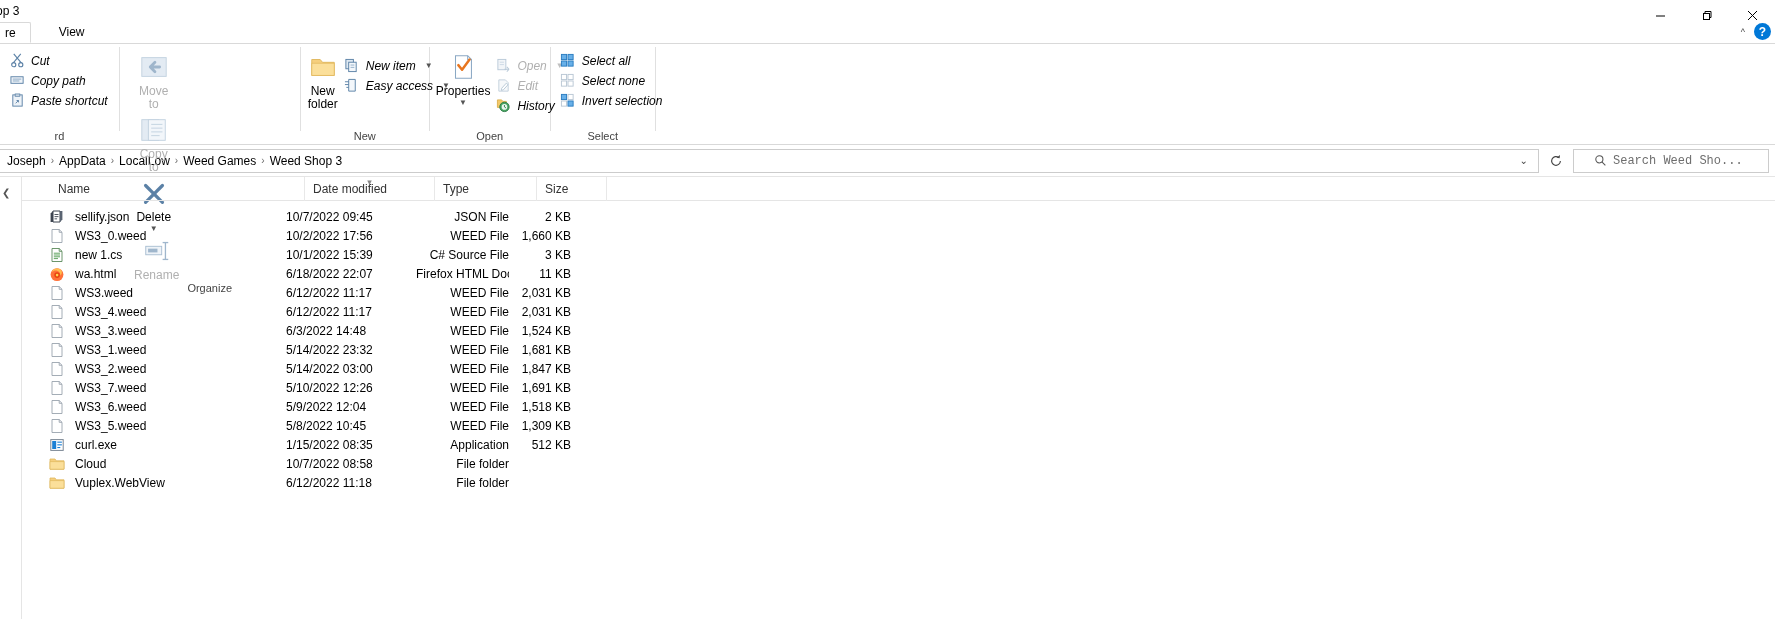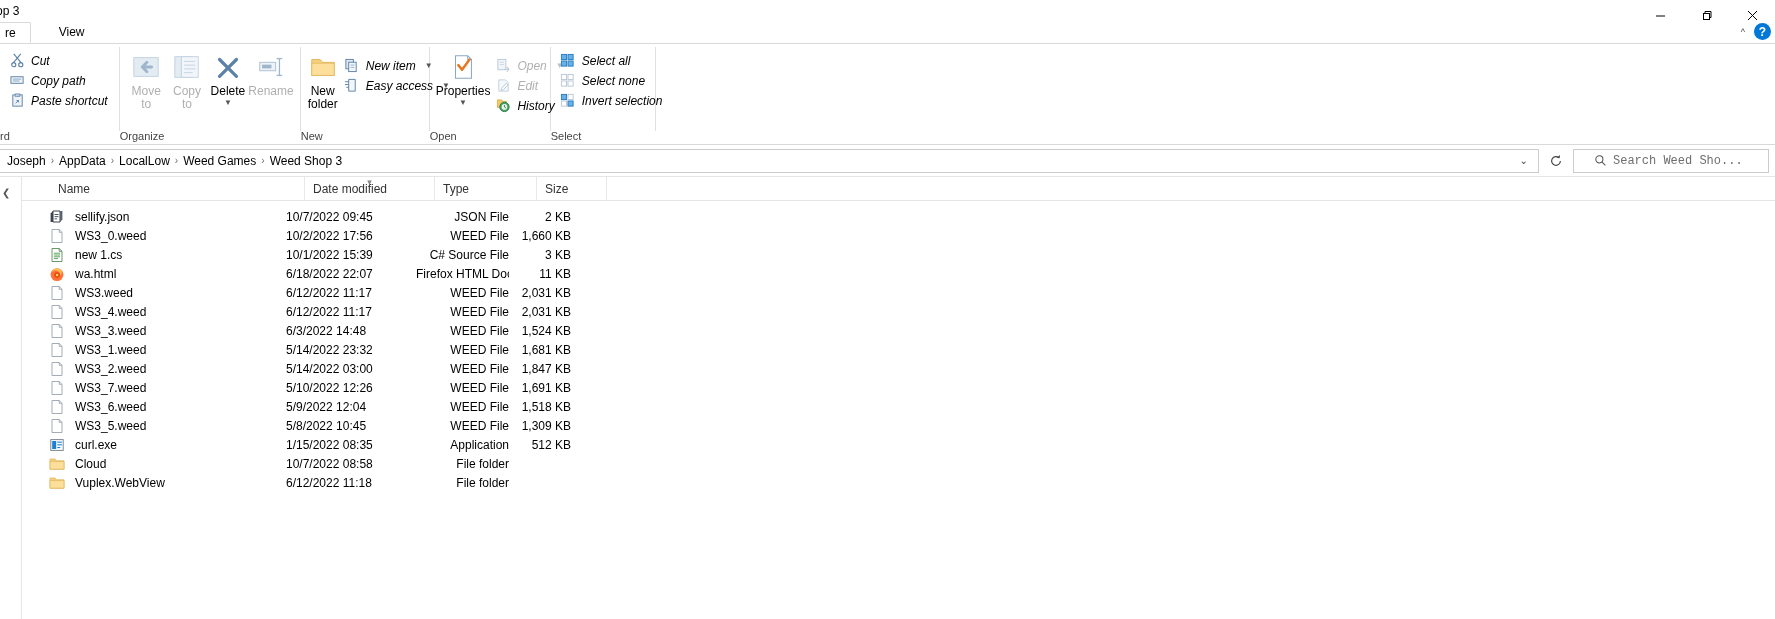--- a/index.html
+++ b/index.html
@@ -105,20 +105,21 @@
   .group-body {
     flex: 1;
     display: flex;
     align-items: flex-start;
     padding: 4px 6px 0 6px;
   }
   .group-label {
     height: 15px;
     font-size: 11px;
     color: #444444;
+    text-align: center;
     line-height: 13px;
   }
   .group-sep {
     width: 1px;
     background: #e0e0e0;
     height: 84px;
     align-self: flex-start;
     margin-top: 3px;
   }
 
@@ -347,21 +348,21 @@
           <span>Paste shortcut</span>
         </div>
       </div>
     </div>
     <div class="group-label">rd</div>
   </div>
 
   <div class="group-sep"></div>
 
   <div class="group" style="width:180px;">
-    <div class="group-body" style="justify-content:flex-start; gap:0;">
+    <div class="group-body" style="justify-content:flex-start; gap:0;flex-direction:column;">
       <div class="cmd-big disabled">
         <span class="bigico">
           <svg width="30" height="30" viewBox="0 0 32 32">
             <rect x="3" y="6" width="26" height="20" fill="#e3ebf3" stroke="#c2d2e0" stroke-width="1"></rect>
             <path d="M22 16 H12 M12 16 L17 11 M12 16 L17 21" stroke="#9fb6cc" stroke-width="3" fill="none" stroke-linecap="round" stroke-linejoin="round"></path>
           </svg>
         </span>
         <span>Move</span>
         <span class="lbl2">to</span>
       </div>

